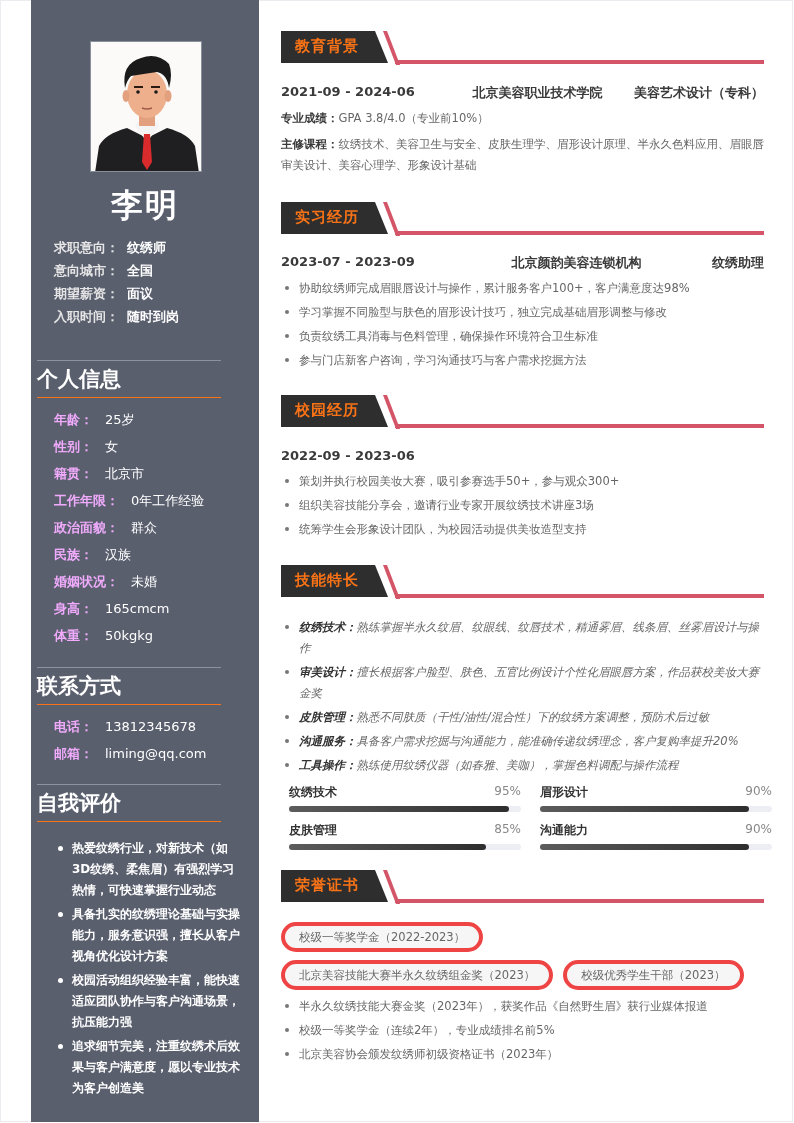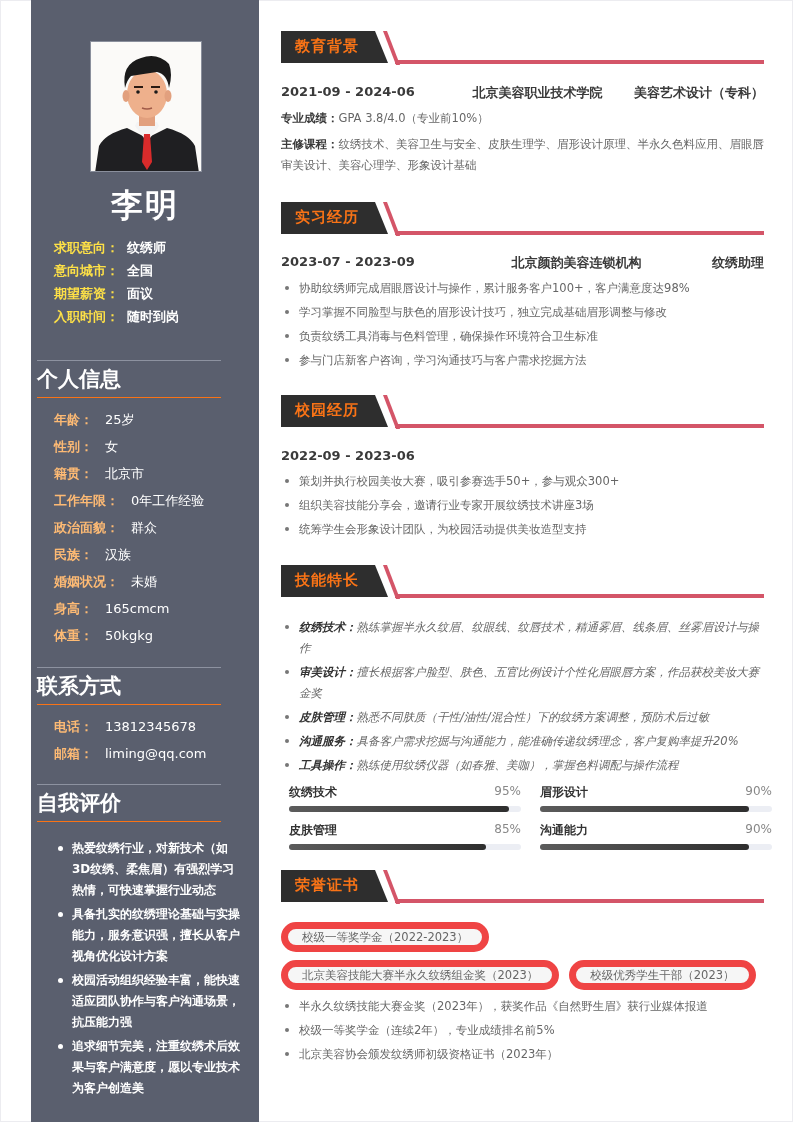--- a/index.html
+++ b/index.html
@@ -6,27 +6,27 @@
   html, body { width: 794px; height: 1123px; background: #ffffff; overflow: hidden; }
   body { font-family: "DejaVu Sans", "Liberation Sans", sans-serif; color: #555; position: relative; }
   .page-border { position: absolute; left: 0; top: 0; width: 793px; height: 1122px; border: 1px solid #ececf0; pointer-events: none; }
 
   
   .sidebar { position: absolute; left: 31px; top: 0; width: 228px; height: 1122px; background: #5a5f6e; color: #fff; }
   .photo { position: absolute; left: 59px; top: 41px; width: 112px; height: 131px; background: #fafafa; border: 1px solid #8a8f9c; overflow: hidden; }
   .name { position: absolute; left: 0; top: 184px; width: 228px; text-align: center; font-size: 32px; font-weight: bold; color: #fff; letter-spacing: 2px; }
   .intent { position: absolute; left: 23px; top: 236px; }
   .intent-row { display: flex; height: 23px; align-items: center; font-size: 13px; font-weight: bold; }
-  .intent-row .k { width: 73px; color: #fde047; font-family: Liberation Serif, serif; }
+  .intent-row .k { width: 73px; color: #e5e5e5; font-family: Liberation Serif, serif; }
   .intent-row .v { color: #ffffff; }
 
   .side-title { position: absolute; left: 6px; width: 184px; height: 38px; border-top: 1px solid #8d92a0; border-bottom: 1px solid #f97316; font-size: 21px; font-weight: bold; color: #ffffff; display: flex; align-items: center; }
   .info-list { position: absolute; left: 23px; }
   .info-row { display: flex; height: 27px; align-items: center; font-size: 13px; }
-  .info-row .k { font-weight: bold; color: #fdba74; margin-right: 12px; }
+  .info-row .k { font-weight: bold; color: #f0abfc; margin-right: 12px; }
   .info-row .v { color: #ffffff; }
 
   .eval-list { position: absolute; left: 23px; top: 838px; width: 190px; list-style: none; }
   .eval-list li { position: relative; padding-left: 18px; font-size: 12px; font-weight: bold; color: #ffffff; line-height: 21px; margin-bottom: 3px; }
   .eval-list li::before { content: ""; position: absolute; left: 4px; top: 8px; width: 5px; height: 5px; border-radius: 50%; background: #ffffff; }
 
   
   .main { position: absolute; left: 281px; top: 0; width: 483px; }
   .sec-head { position: absolute; left: 0; width: 483px; height: 32px; }
   .sec-head .box { position: absolute; left: 0; top: 0; height: 32px; width: 107px; background: #2e2e2e; clip-path: polygon(0 0, 94px 0, 107px 32px, 0 32px); }
@@ -46,21 +46,21 @@
   .bul li b { color: #333; }
 
   .skills { position: absolute; left: 8px; top: 784px; width: 483px; display: grid; grid-template-columns: 232px 232px; column-gap: 19px; row-gap: 10px; }
   .skill .top { display: flex; justify-content: space-between; font-size: 12px; height: 18px; }
   .skill .top .n { font-weight: bold; color: #333; }
   .skill .top .p { color: #888; }
   .skill .track { margin-top: 4px; height: 6px; border-radius: 3px; background: #eceef4; position: relative; }
   .skill .fill { position: absolute; left: 0; top: 0; height: 6px; border-radius: 3px; background: linear-gradient(90deg, #5c5c5c, #2e2e2e); }
 
   .tags { position: absolute; left: 0; top: 922px; width: 483px; display: flex; flex-wrap: wrap; gap: 8px 10px; }
-  .tag { height: 30px; padding: 0 14px; border: 7px solid #ef4444; border-radius: 15px; background: #f6f6f6; font-size: 11.5px; color: #666; display: flex; align-items: center; }
+  .tag { height: 30px; padding: 0 14px; border: 4px solid #ef4444; border-radius: 15px; background: #f6f6f6; font-size: 11.5px; color: #666; display: flex; align-items: center; }
 </style>
 </head>
 <body>
 
 <div class="page-border"></div>
 
 <aside class="sidebar">
   <div class="photo">
     <svg width="112" height="131" viewBox="0 0 112 131">
       <rect width="112" height="131" fill="#fbfaf8"></rect>

